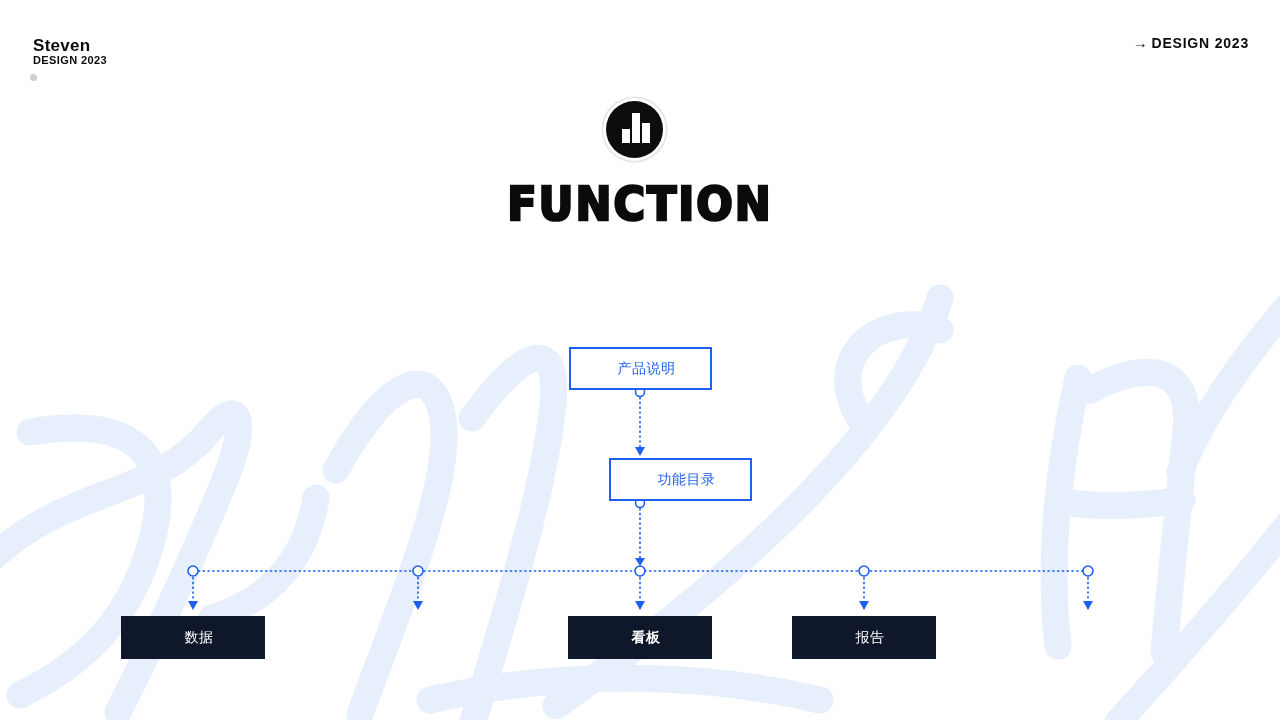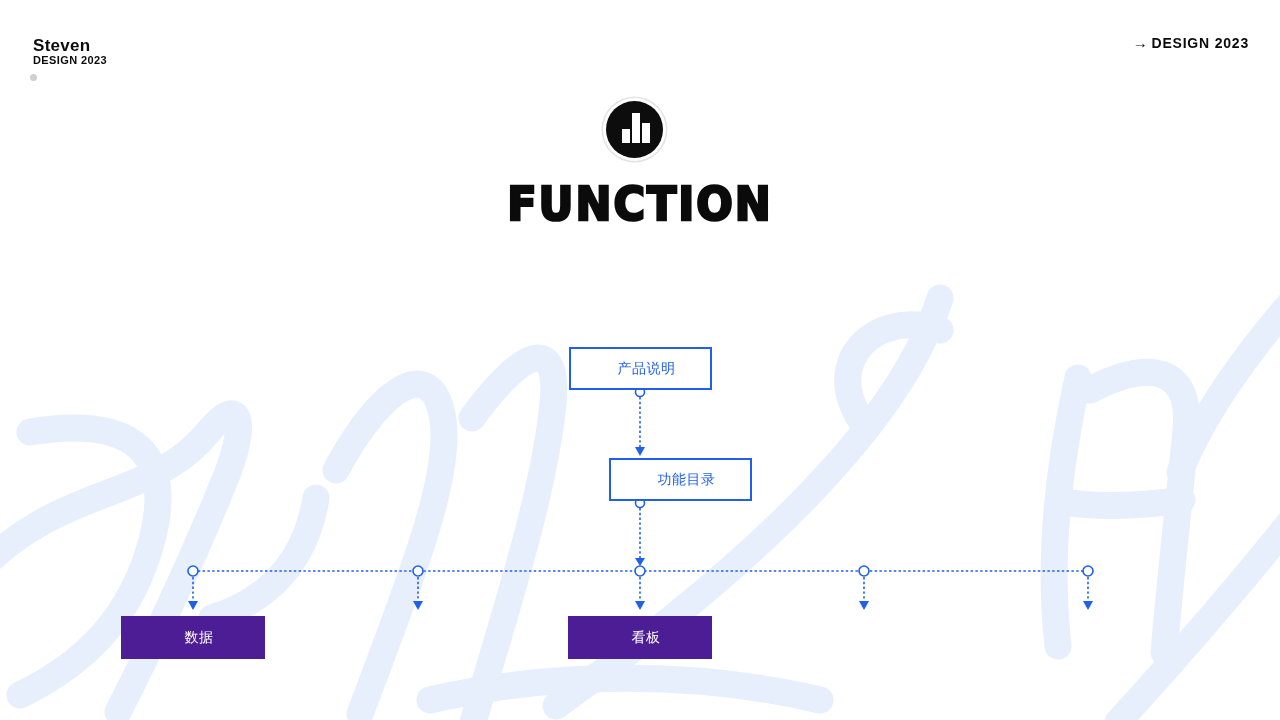--- a/index.html
+++ b/index.html
@@ -69,29 +69,29 @@
     font-size: 14px; letter-spacing: 0.5px; padding-left: 12px;
   }
   .node-outline {
     width: 143px; height: 43px;
     background: #ffffff;
     border: 2px solid #1e5fef;
     color: #1e5fef;
   }
   .node-solid {
     width: 144px; height: 43px;
-    background: #4c1d95;
+    background: #0f172a;
     color: #ffffff;
     text-align: right;
   }
   #node-root      { left: 569px; top: 347px; }
   #node-directory { left: 569px; top: 458px; margin-left: 40px; }
   #leaf-0 { left: 121px;  top: 616px; }
   #leaf-1 { left: 346px;  top: 616px; }
-  #leaf-2 { left: 568px;  top: 616px; }
+  #leaf-2 { left: 568px;  top: 616px; font-weight: bold; }
   #leaf-3 { left: 792px;  top: 616px; }
   #leaf-4 { left: 1016px; top: 616px; }
 </style>
 </head>
 <body>
 
 <div class="canvas">
 
   <svg class="watermark" viewBox="0 0 1280 720" aria-hidden="true">
     <g fill="none" stroke="#e6effb" stroke-width="27" stroke-linecap="round">
@@ -165,14 +165,17 @@
   <div id="node-directory" class="node node-outline">
     <span>功能目录</span>
   </div>
 
   <div id="leaf-0" class="node node-solid">
     <span>数据</span>
   </div>
   <div id="leaf-2" class="node node-solid">
     <span>看板</span>
   </div>
+  <div id="leaf-3" class="node node-solid">
+    <span>报告</span>
+  </div>
 
 </div>
 
 </body></html>

